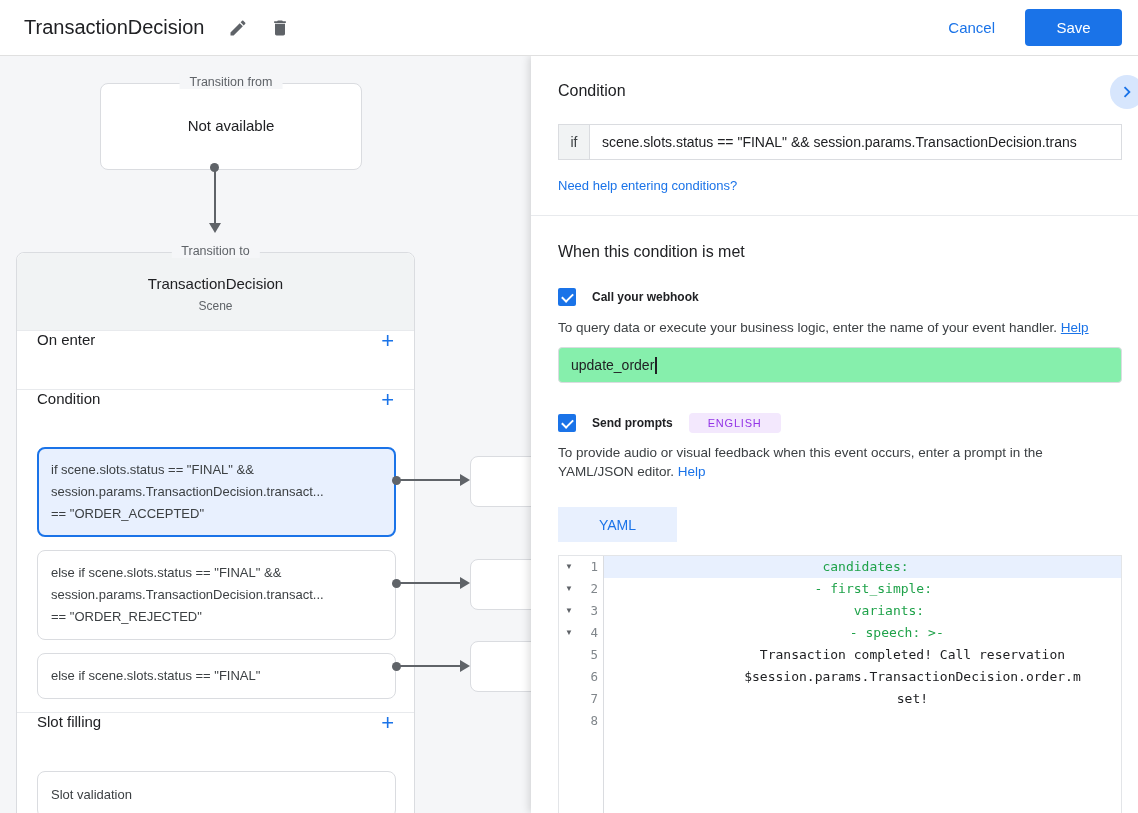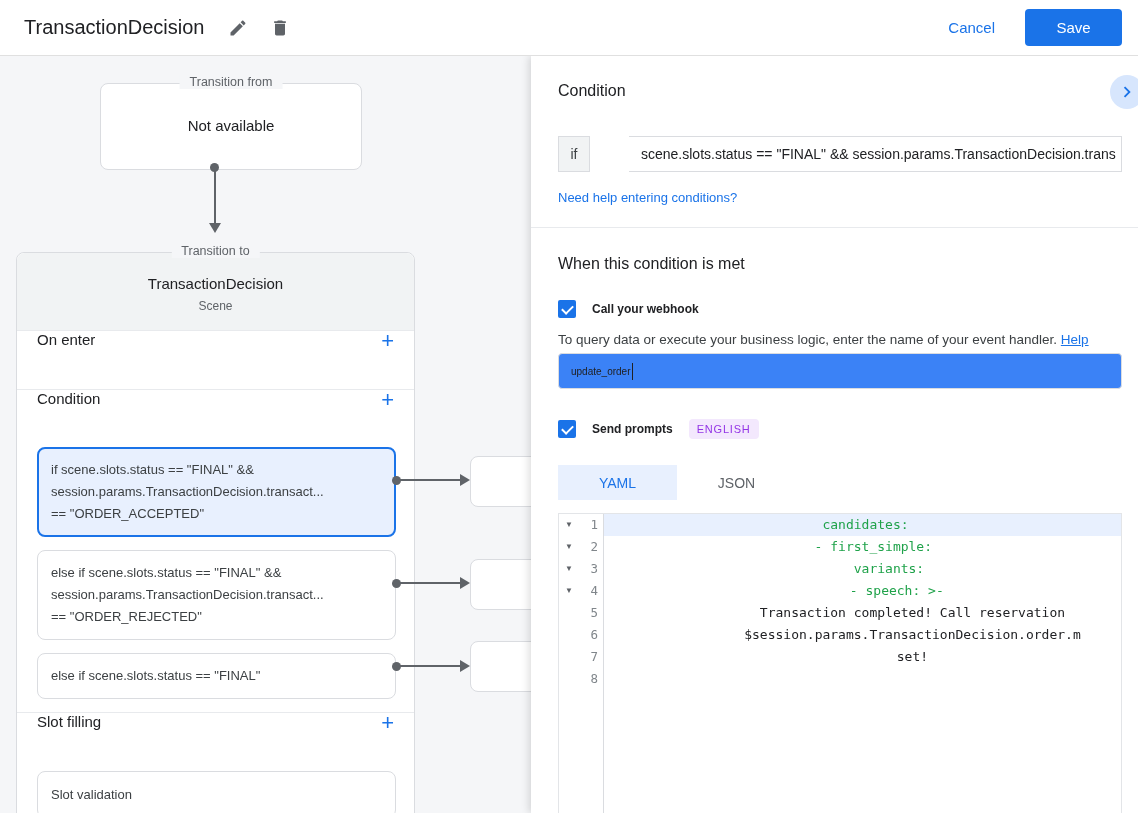--- a/index.html
+++ b/index.html
@@ -51,42 +51,42 @@
   .target-box { position:absolute; left:470px; width:76px; height:51px; background:#fff;
                 border:1px solid #dadce0; border-radius:8px; cursor:pointer; }
 
   
   .panel { position:absolute; top:56px; left:531px; right:0; bottom:0; background:#fff; z-index:20;
            box-shadow:-2px 0 8px rgba(0,0,0,.14); padding:26px 16px 0 27px; display:flex; flex-direction:column; overflow:hidden; }
   .panel-heading { font-size:16px; color:#202124; }
   .next-btn { position:absolute; top:19px; right:-6px; width:34px; height:34px; border-radius:50%;
               background:#d7e6fd; border:none; cursor:pointer; display:flex; align-items:center; justify-content:center; }
   .next-btn svg { fill:#1a73e8; }
-  .if-row { display:flex; margin-top:36px; height:36px;gap:39px; }
+  .if-row { display:flex; margin-top:24px; height:36px; }
   .if-cell { width:32px; background:#f1f3f4; border:1px solid #dadce0; display:flex; align-items:center;
              justify-content:center; font-size:14px; color:#3c4043; }
   .cond-input { flex:1; border:1px solid #dadce0; border-left:none; background:#fff; padding:0 12px;
                 font-size:14px; color:#202124; display:flex; align-items:center; white-space:nowrap; overflow:hidden; cursor:text; }
   .blue-link { color:#1a73e8; font-size:13px; text-decoration:none; cursor:pointer; }
   .cond-help { margin-top:16px; }
   .panel-div { height:1px; background:#e8eaed; margin:21px -16px 0 -27px; }
   .when-heading { font-size:16px; color:#202124; margin-top:27px; }
   .check-row { display:flex; align-items:center; margin-top:27px; }
   .checkbox { width:18px; height:18px; border-radius:2px; background:#1a73e8; position:relative; cursor:pointer; flex:none; }
   .checkbox::after { content:""; position:absolute; left:6px; top:2.5px; width:5px; height:9px;
                      border-right:2px solid #fff; border-bottom:2px solid #fff; transform:rotate(45deg); }
   .check-label { font-size:12px; font-weight:600; color:#202124; margin-left:16px; }
   .helper { margin-top:12px; font-size:13.5px; line-height:19px; color:#3c4043; max-width:555px; }
   .helper .blue-link { font-size:13.5px; }
   .u { text-decoration:underline; }
-  .text-input { margin-top:4px; height:36px; border:1px solid #dadce0; border-radius:4px; background:#3b82f6;
-                display:flex; align-items:center; padding:0 12px; font-size:10px; color:#202124; cursor:text; }
+  .text-input { margin-top:10px; height:36px; border:1px solid #dadce0; border-radius:4px; background:#86efac;
+                display:flex; align-items:center; padding:0 12px; font-size:14px; color:#202124; cursor:text; }
   .caret { display:inline-block; width:1.5px; height:17px; background:#202124; margin-left:1px; }
   .badge { margin-left:16px; background:#f3e8fd; color:#9334e6; font-size:11px; font-weight:500;
-           letter-spacing:.8px; padding:4px 8px; border-radius:4px; }
+           letter-spacing:.8px; padding:4px 19px; border-radius:4px; }
   .tabs { display:flex; margin-top:26px; }
   .tab { width:119px; height:35px; display:flex; align-items:center; justify-content:center;
          font-size:14px; font-weight:500; color:#5f6368; cursor:pointer; background:transparent; border:none; font-family:inherit; }
   .tab.active { background:#e8f0fe; color:#1a73e8; }
 
   .editor { margin-top:13px; flex:1; border:1px solid #e3e5e8; border-bottom:none; display:flex; flex-direction:column; overflow:hidden; background:#fff; }
   .ed-row { display:flex; height:22px; line-height:22px; flex:none; }
   .ed-row.fill { flex:1; height:auto; }
   .ed-fold { width:20px; text-align:center; font-size:8px; color:#5f6368; cursor:pointer; flex:none; }
   .ed-num { width:25px; padding-right:5px; text-align:right; font-size:12.5px; color:#80868b;
@@ -218,24 +218,27 @@
     <div class="text-input">
       <span>update_order</span>
       <span class="caret"></span>
     </div>
 
     <div class="check-row" style="margin-top:30px;">
       <div class="checkbox"></div>
       <div class="check-label">Send prompts</div>
       <div class="badge">ENGLISH</div>
     </div>
+    <div class="helper" style="margin-top:10px;">
+      <span>To provide audio or visual feedback when this event occurs, enter a prompt in the YAML/JSON editor.</span>
+      <a class="blue-link">Help</a>
+    </div>
 
     <div class="tabs">
       <button class="tab active">YAML</button>
-      <button class="tab">JSON</button>
     </div>
 
     <div class="editor">
       <div class="ed-row hl">
         <span class="ed-fold">▼</span>
         <span class="ed-num">1</span>
         <span class="ed-code k">candidates:</span>
       </div>
       <div class="ed-row">
         <span class="ed-fold">▼</span>

